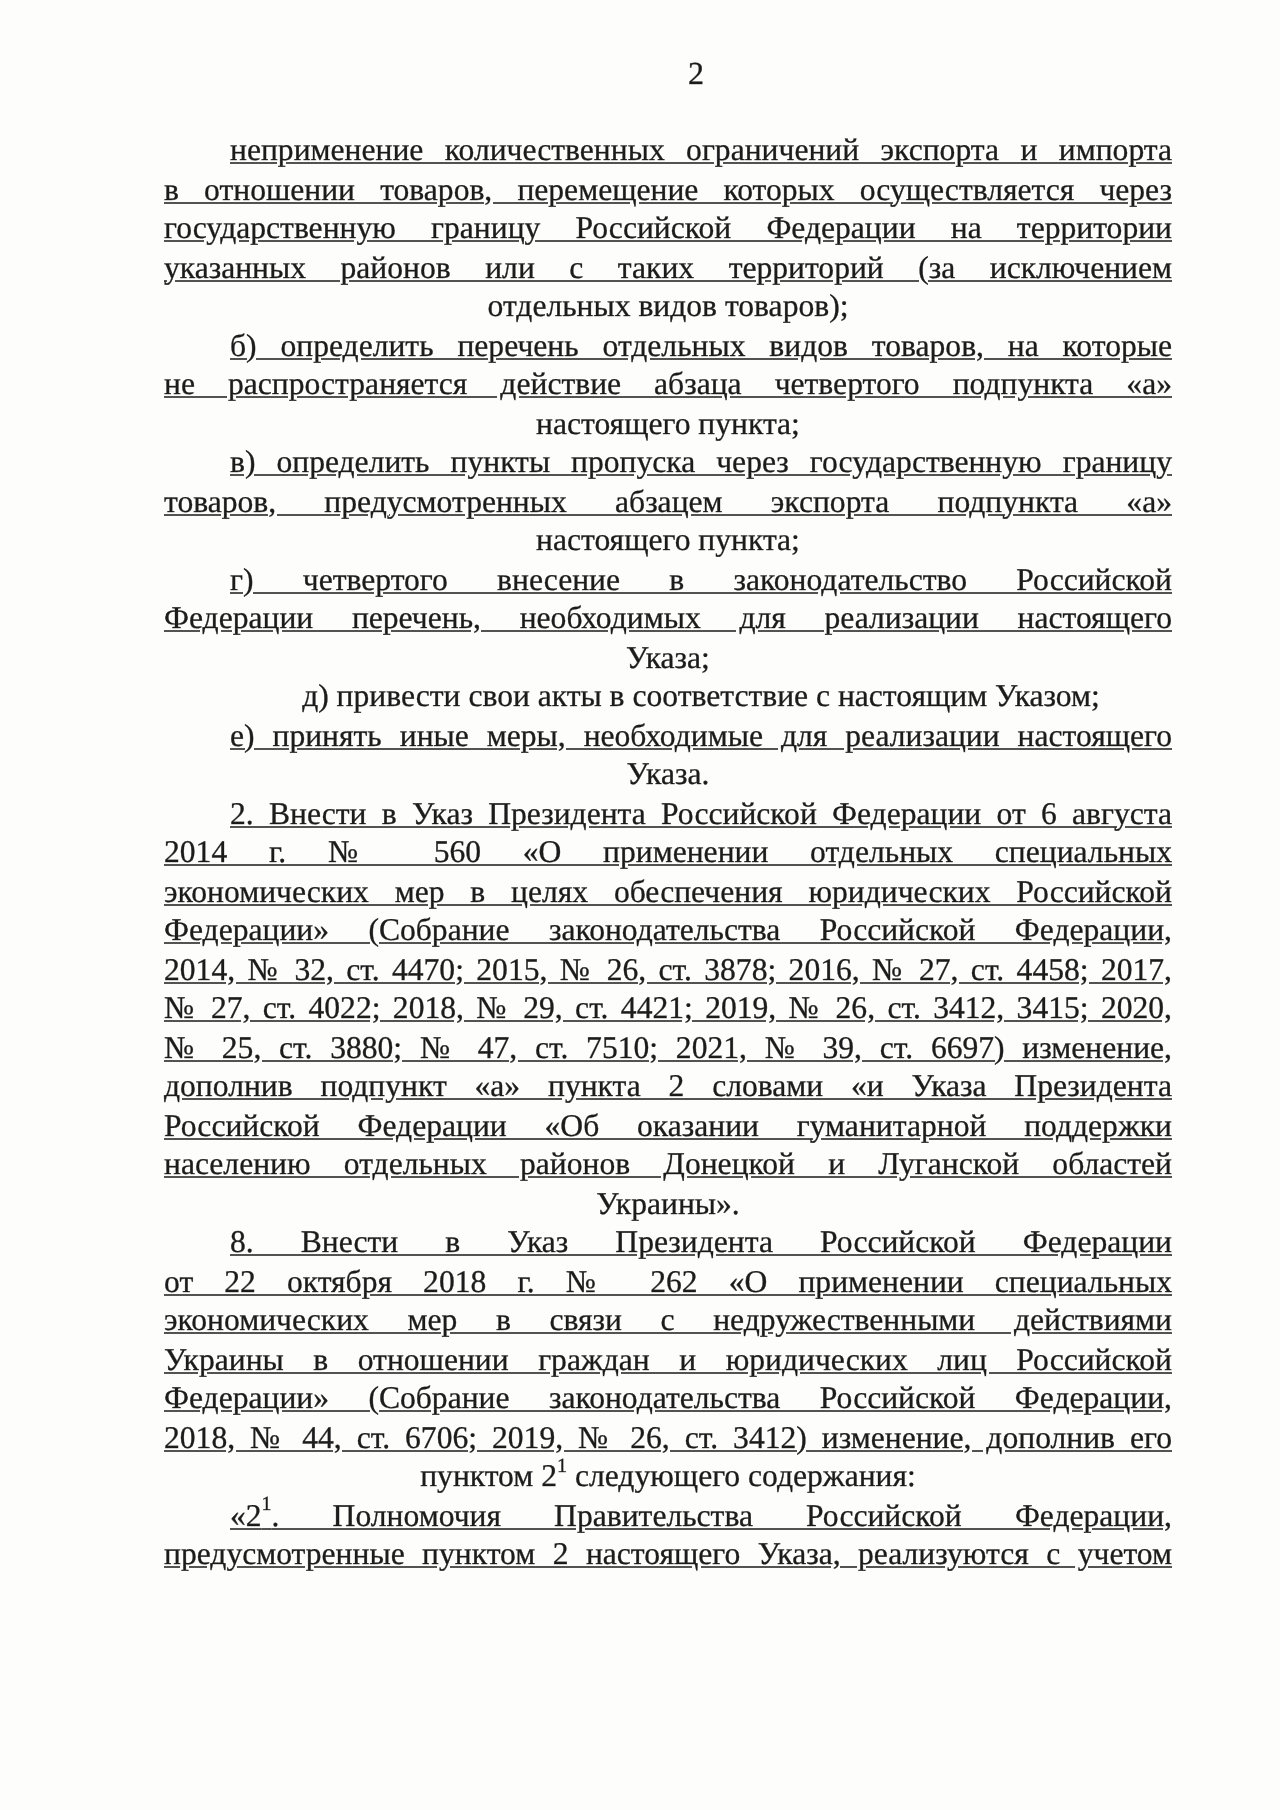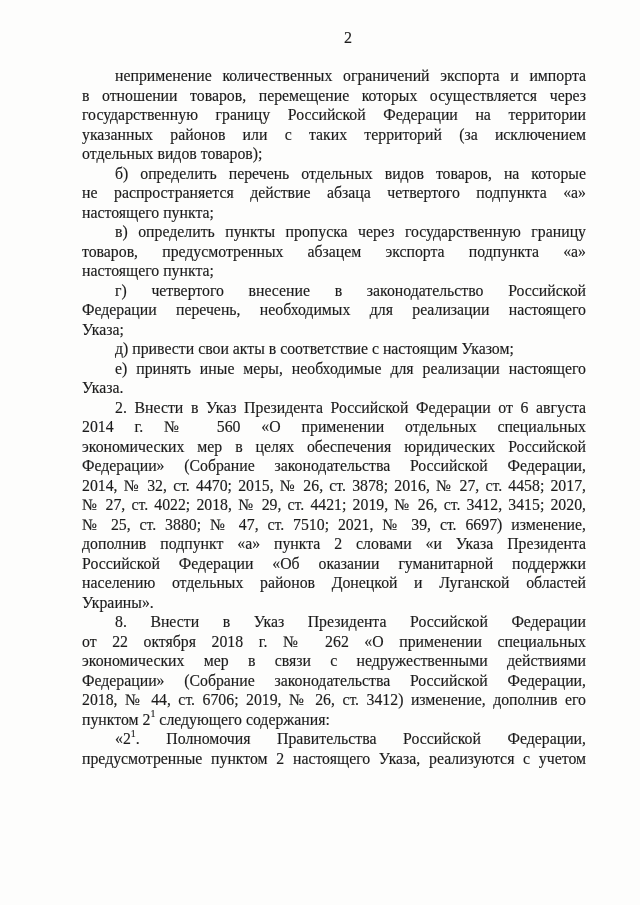--- a/index.html
+++ b/index.html
@@ -30,27 +30,28 @@
   .doc-body {
     position: absolute;
     left: 82px;
     top: 66px;
     width: 504px;
     font-size: 15.8px;
     line-height: 19.5px;
   }
   .para { margin: 0; padding: 0; }
   .tl {
-    text-align: left;
+    text-align: center;
     white-space: normal;
     min-height: 19.5px;
   }
   .tl.just {
     text-align: justify;
     text-align-last: justify;
+    text-decoration: underline;
   }
   .tl.ind { padding-left: 33px; }
   sup.sp {
     font-size: 10px;
     line-height: 0;
     position: relative;
     top: -1px;
     vertical-align: super;
   }
 </style>
@@ -99,20 +100,21 @@
         <div class="tl just">№ 25, ст. 3880; № 47, ст. 7510; 2021, № 39, ст. 6697) изменение,</div>
         <div class="tl just">дополнив подпункт «а» пункта 2 словами «и Указа Президента</div>
         <div class="tl just">Российской Федерации «Об оказании гуманитарной поддержки</div>
         <div class="tl just">населению отдельных районов Донецкой и Луганской областей</div>
         <div class="tl">Украины».</div>
       </div>
       <div class="para">
         <div class="tl ind just">8. Внести в Указ Президента Российской Федерации</div>
         <div class="tl just">от 22 октября 2018 г. № 262 «О применении специальных</div>
         <div class="tl just">экономических мер в связи с недружественными действиями</div>
+        <div class="tl just">Украины в отношении граждан и юридических лиц Российской</div>
         <div class="tl just">Федерации» (Собрание законодательства Российской Федерации,</div>
         <div class="tl just">2018, № 44, ст. 6706; 2019, № 26, ст. 3412) изменение, дополнив его</div>
         <div class="tl">пунктом 2<sup class="sp">1</sup> следующего содержания:</div>
       </div>
       <div class="para">
         <div class="tl ind just">«2<sup class="sp">1</sup>. Полномочия Правительства Российской Федерации,</div>
         <div class="tl just">предусмотренные пунктом 2 настоящего Указа, реализуются с учетом</div>
       </div>
     </div>
 </div>

